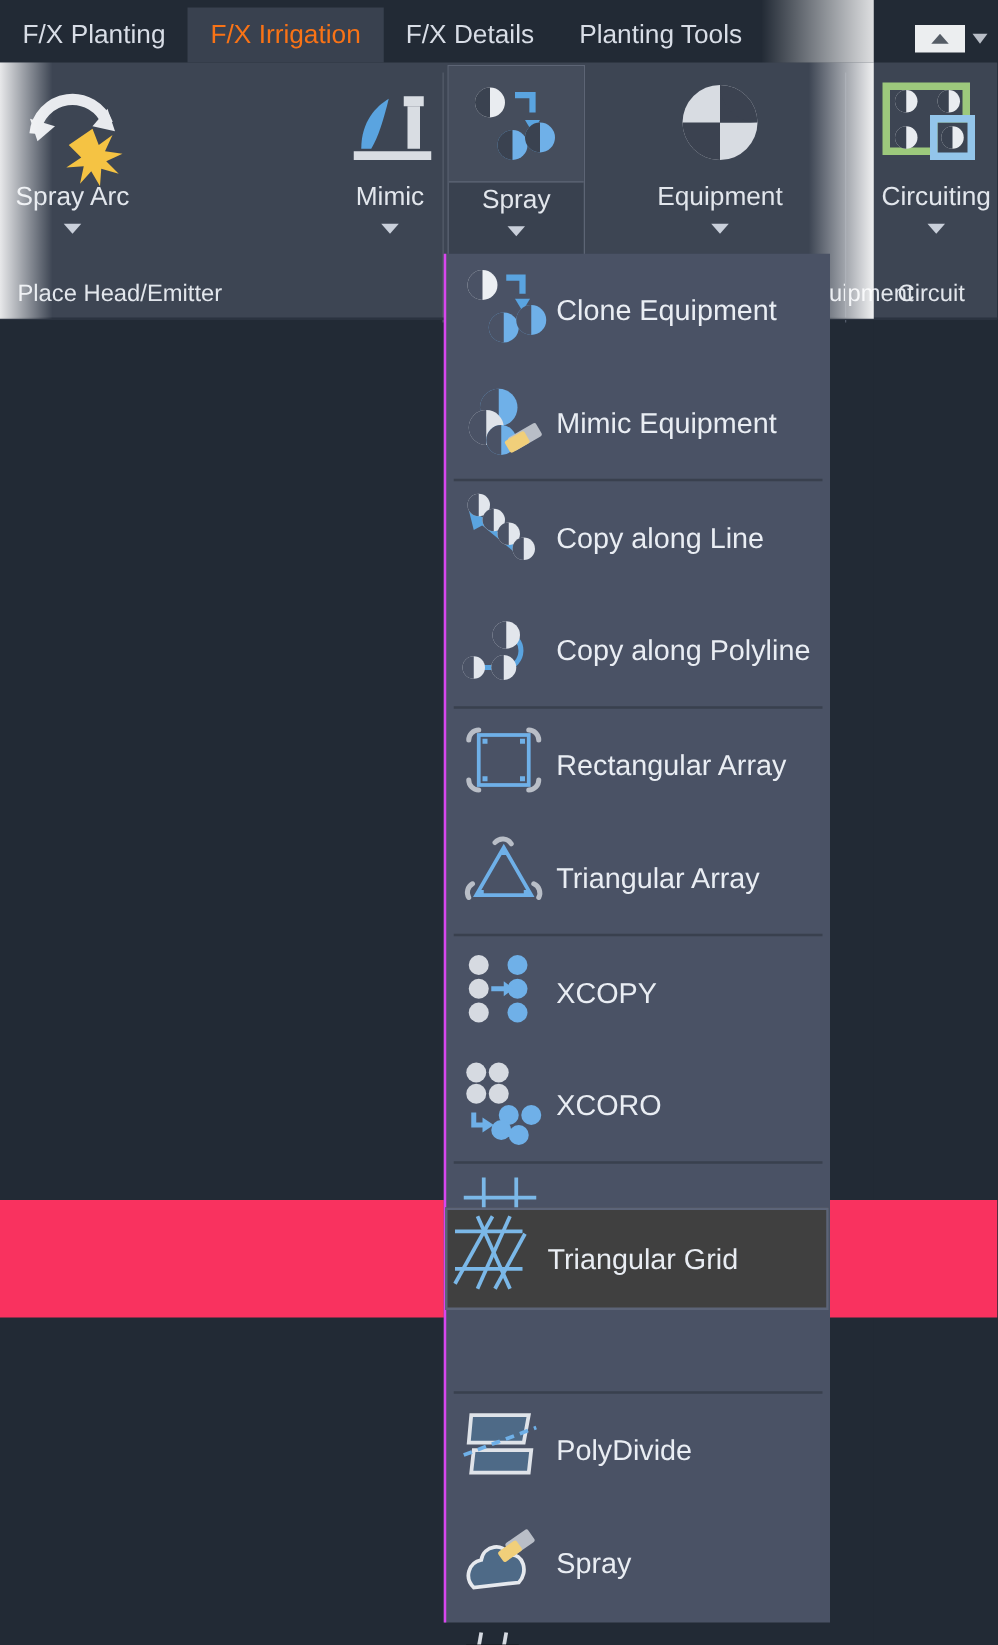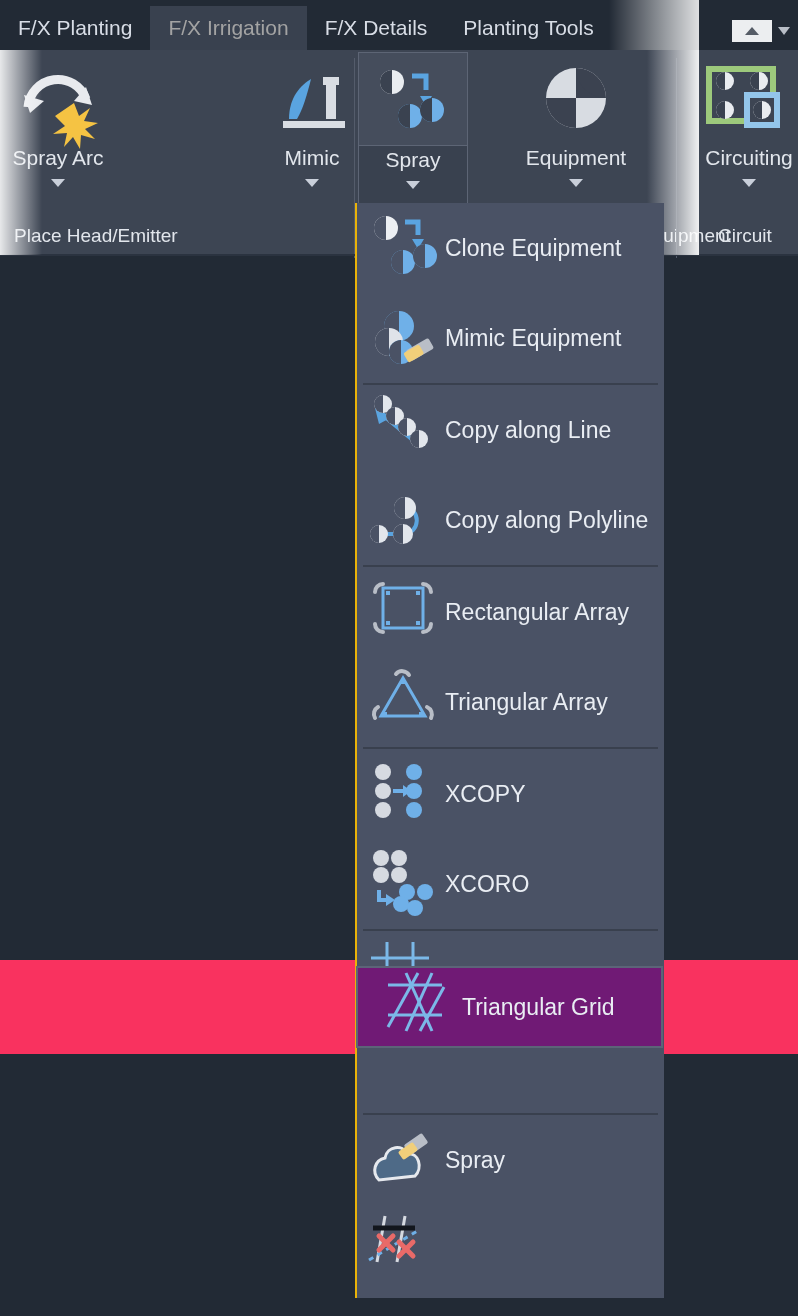--- a/index.html
+++ b/index.html
@@ -15,21 +15,21 @@
   #tabbar {
     position: absolute; left: 0; top: 0; width: 798px; height: 50px;
     background: #222a35;
   }
   #tabbar .tabs { position: absolute; left: 0; top: 6px; height: 44px; display: flex; align-items: stretch; }
   .tab {
     display: flex; align-items: center; padding: 0 18px;
     color: #d8dde6; font-size: 21px; white-space: nowrap;
     background: transparent;
   }
-  .tab.active { background: #39414f; color: #a3a3a3; }
+  .tab.active { background: #39414f; color: #f97316; }
   #ribbon-ctl {
     position: absolute; right: 4px; top: 18px; width: 62px; height: 26px;
     display: flex; align-items: center; gap: 6px;
   }
   .minbtn {
     width: 40px; height: 22px; background: #eceef0;
     display: flex; align-items: center; justify-content: center;
   }
   .minbtn .tri-up {
     width: 0; height: 0; border-left: 7px solid transparent;
@@ -73,36 +73,36 @@
     background: linear-gradient(to left, rgba(255,255,255,0.92), rgba(255,255,255,0.0));
   }
   .fade-tr {
     position: absolute; right: 0; top: 0; width: 90px; height: 50px; pointer-events: none;
     background: linear-gradient(to left, rgba(255,255,255,0.85), rgba(255,255,255,0.0));
   }
 
   
   #menu {
     position: absolute; left: 355px; top: 203px; width: 309px; height: 1095px;
-    background: #4a5265; border-left: 2px solid #eab308;
+    background: #4a5265; border-left: 2px solid #d946ef;
     z-index: 30;
   }
   .mi { position: relative; display: flex; align-items: center; height: 90px; padding-left: 12px; }
   .mi .mi-ico { width: 72px; height: 72px; flex: 0 0 72px; position: relative; }
   .mi .mi-lbl { color: #e9edf3; font-size: 23px; white-space: nowrap; margin-left: 4px; }
   .msep { height: 2px; background: #39404e; margin: 0 6px; }
 
   #hl-band {
     position: absolute; left: 0; top: 960px; width: 798px; height: 94px;
     background: #f9325f; z-index: 25;
   }
   #hl-item {
     position: absolute; left: 356px; top: 966px; width: 307px; height: 82px;
-    background: #701a75; border: 2px solid #5c6478; z-index: 40;
-    display: flex; align-items: center; padding-left: 28px;
+    background: #404040; border: 2px solid #5c6478; z-index: 40;
+    display: flex; align-items: center; padding-left: 4px;
   }
   #hl-item .mi-lbl { color: #e9edf3; font-size: 23px; margin-left: 4px; }
   svg { display: block; overflow: visible; }
 </style>
 </head>
 <body>
 
 <div id="root">
 
   <div id="tabbar">
@@ -407,20 +407,30 @@
       <span class="mi-lbl">Square Grid</span>
     </div>
 
     <div style="height:92px"></div>
 
     <div class="msep"></div>
 
     <div class="mi">
       <span class="mi-ico">
         <svg width="72" height="72" viewBox="0 0 72 72">
+          <path d="M8 8 H54 L50 30 H6 Z" fill="#4e6a87" stroke="#dfe3e9" stroke-width="3"></path>
+          <path d="M10 36 H56 L54 54 H8 Z" fill="#4e6a87" stroke="#dfe3e9" stroke-width="3"></path>
+          <path d="M2 40 L60 18" stroke="#6fb0e8" stroke-width="3" stroke-dasharray="7 5" fill="none"></path>
+        </svg>
+      </span>
+      <span class="mi-lbl">PolyDivide</span>
+    </div>
+    <div class="mi">
+      <span class="mi-ico">
+        <svg width="72" height="72" viewBox="0 0 72 72">
           <path d="M10 56 C2 48 6 36 16 34 C18 22 34 20 38 30 C50 28 54 44 46 52 Z" fill="#4e6a87" stroke="#e6e9ee" stroke-width="3"></path>
           <rect x="36" y="14" width="22" height="12" rx="2" fill="#b9bec7" transform="rotate(-35 47 20)"></rect>
           <rect x="30" y="22" width="18" height="10" rx="2" fill="#f1cf7a" transform="rotate(-35 39 27)"></rect>
         </svg>
       </span>
       <span class="mi-lbl">Spray</span>
     </div>
     <div class="mi">
       <span class="mi-ico">
         <svg width="72" height="72" viewBox="0 0 72 72">

